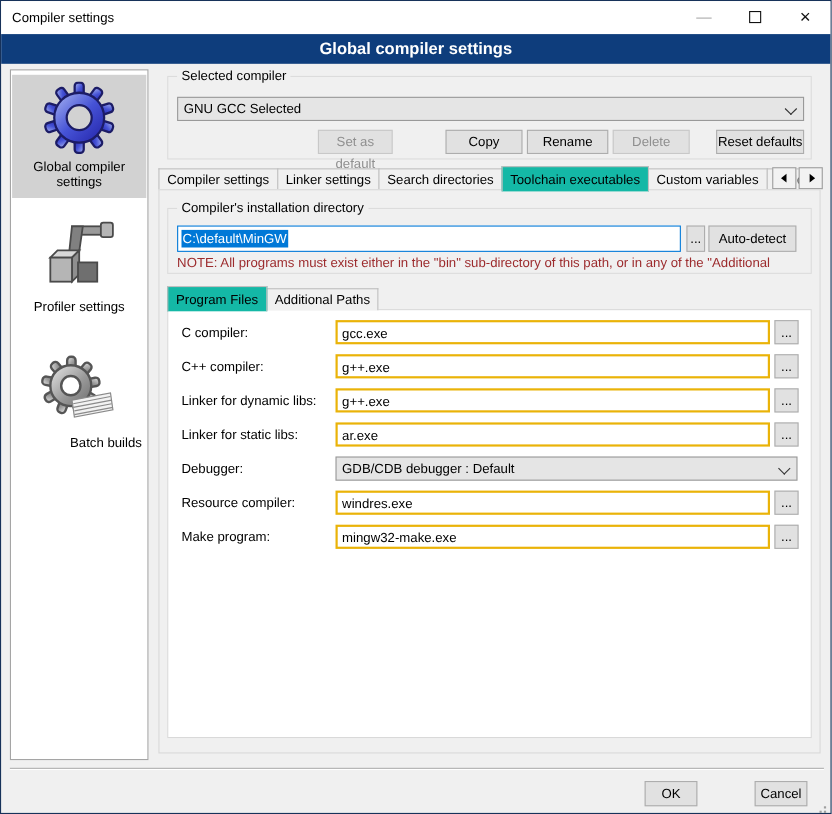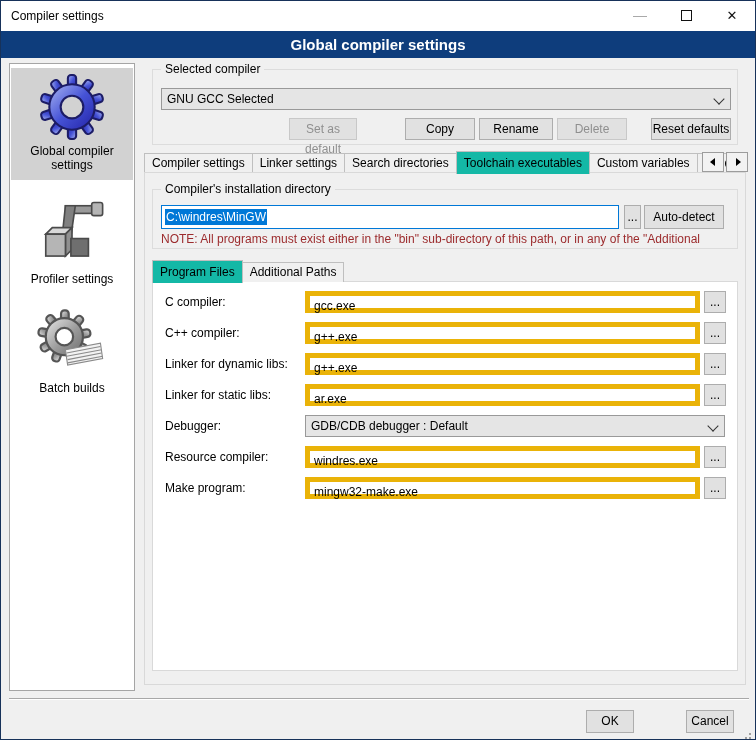--- a/index.html
+++ b/index.html
@@ -22,21 +22,21 @@
   .side-item .ic{display:block;margin:6px auto 2px auto;}
   .side-label{display:block;padding:2px 4px 8px 4px;line-height:14px;}
   
   .group{position:absolute;border:1px solid #dcdcdc;box-sizing:border-box;}
   .group-label{position:absolute;top:-8px;left:8px;background:#f0f0f0;padding:0 4px;line-height:14px;}
   
   .btn{position:absolute;height:22px;line-height:20px;text-align:center;background:#e1e1e1;border:1px solid #adadad;box-sizing:border-box;font-size:12px;cursor:default;}
   .btn.disabled{color:#8f8f8f;border-color:#c8c8c8;}
   .combo{position:absolute;height:22px;line-height:20px;background:#e5e5e5;border:1px solid #999;box-sizing:border-box;padding-left:5px;}
   .combo .chev{position:absolute;right:7px;top:6px;width:7px;height:7px;border-right:1px solid #333;border-bottom:1px solid #333;transform:rotate(45deg);}
-  .tfield{position:absolute;height:22px;line-height:20px;background:#fff;border:5px solid #eab308;box-sizing:border-box;padding-left:4px;font-size:12px;font-family:"Liberation Sans",sans-serif;}
+  .tfield{position:absolute;height:22px;line-height:20px;background:#fff;border:2px solid #eab308;box-sizing:border-box;padding-left:4px;font-size:12px;font-family:"Liberation Sans",sans-serif;}
   
   .tabstrip{position:absolute;display:flex;align-items:flex-end;height:23px;}
   .tab{height:20px;line-height:19px;padding:0 7px;background:#f0f0f0;border:1px solid #bfbfbf;border-bottom:none;box-sizing:border-box;margin-right:-1px;white-space:nowrap;}
   .tab.active{height:23px;line-height:22px;background:#14b8a6;position:relative;z-index:3;margin-bottom:-1px;}
   .tab.clipped{width:34px;padding-right:0;overflow:hidden;border-right:none;}
   .tab-arrow{position:absolute;width:22px;height:20px;background:#f2f2f2;border:1px solid #9c9c9c;box-sizing:border-box;top:2px;}
   .tri-l{position:absolute;left:7px;top:5px;width:0;height:0;border-top:4px solid transparent;border-bottom:4px solid transparent;border-right:5px solid #000;}
   .tri-r{position:absolute;left:9px;top:5px;width:0;height:0;border-top:4px solid transparent;border-bottom:4px solid transparent;border-left:5px solid #000;}
   .tabpage{position:absolute;border:1px solid #d9d9d9;background:#f0f0f0;box-sizing:border-box;}
   .subpage{position:absolute;border:1px solid #d9d9d9;background:#fff;box-sizing:border-box;}
@@ -97,21 +97,21 @@
           <rect x="50" y="5" width="10" height="12" rx="2" fill="#b5b5b5"></rect>
           <polygon points="26,8 35,8 31,36 23,36" fill="#808080"></polygon>
           <polygon points="8,34 14,28 32,28 26,34" fill="#d8d8d8"></polygon>
           <polygon points="26,34 32,28 32,48 26,54" fill="#8f8f8f"></polygon>
           <rect x="8" y="34" width="18" height="20" fill="#b5b5b5"></rect>
           <rect x="31" y="38" width="16" height="16" fill="#6f6f6f"></rect>
         </g>
       </svg>
       <span class="side-label">Profiler settings</span>
     </div>
-    <div class="side-item" style="top:235px;">
+    <div class="side-item" style="top:249px;text-align:right;">
       <svg class="ic" width="70" height="72" viewBox="0 0 64 64">
         <defs>
           <linearGradient id="ggray" x1="0" y1="0" x2="1" y2="1">
             <stop offset="0" stop-color="#e8e8e8"></stop>
               <stop offset="0.55" stop-color="#9a9a9a"></stop>
               <stop offset="1" stop-color="#6e6e6e"></stop>
           </linearGradient>
         </defs>
         <g fill="url(#ggray)" stroke="#555" stroke-width="2">
           <rect x="22" y="4" width="7" height="10" rx="3"></rect>
@@ -164,21 +164,21 @@
     </div>
   <div class="tab-arrow" style="left:725px;top:151px;">
       <span class="tri-r"></span>
     </div>
 
   <div class="tabpage" style="left:143px;top:171px;width:602px;height:513px;"></div>
 
   <div class="group" style="left:151px;top:188px;width:586px;height:60px;z-index:2;">
     <span class="group-label">Compiler's installation directory</span>
     <div class="pathfield" style="left:8px;top:15px;width:458px;">
-      <span class="selsp">C:\windres\MinGW</span>
+      <span class="selsp">C:\default\MinGW</span>
     </div>
     <div class="btn" style="left:471px;top:15px;width:17px;height:24px;line-height:22px;">...</div>
     <div class="btn" style="left:491px;top:15px;width:80px;height:24px;line-height:22px;">Auto-detect</div>
     <div class="note" style="left:8px;top:42px;width:570px;">NOTE: All programs must exist either in the "bin" sub-directory of this path, or in any of the "Additional</div>
   </div>
 
   <div class="tabstrip" style="left:151px;top:258px;width:400px;z-index:2;">
     <div class="tab active">Program Files</div>
     <div class="tab">Additional Paths</div>
   </div>

